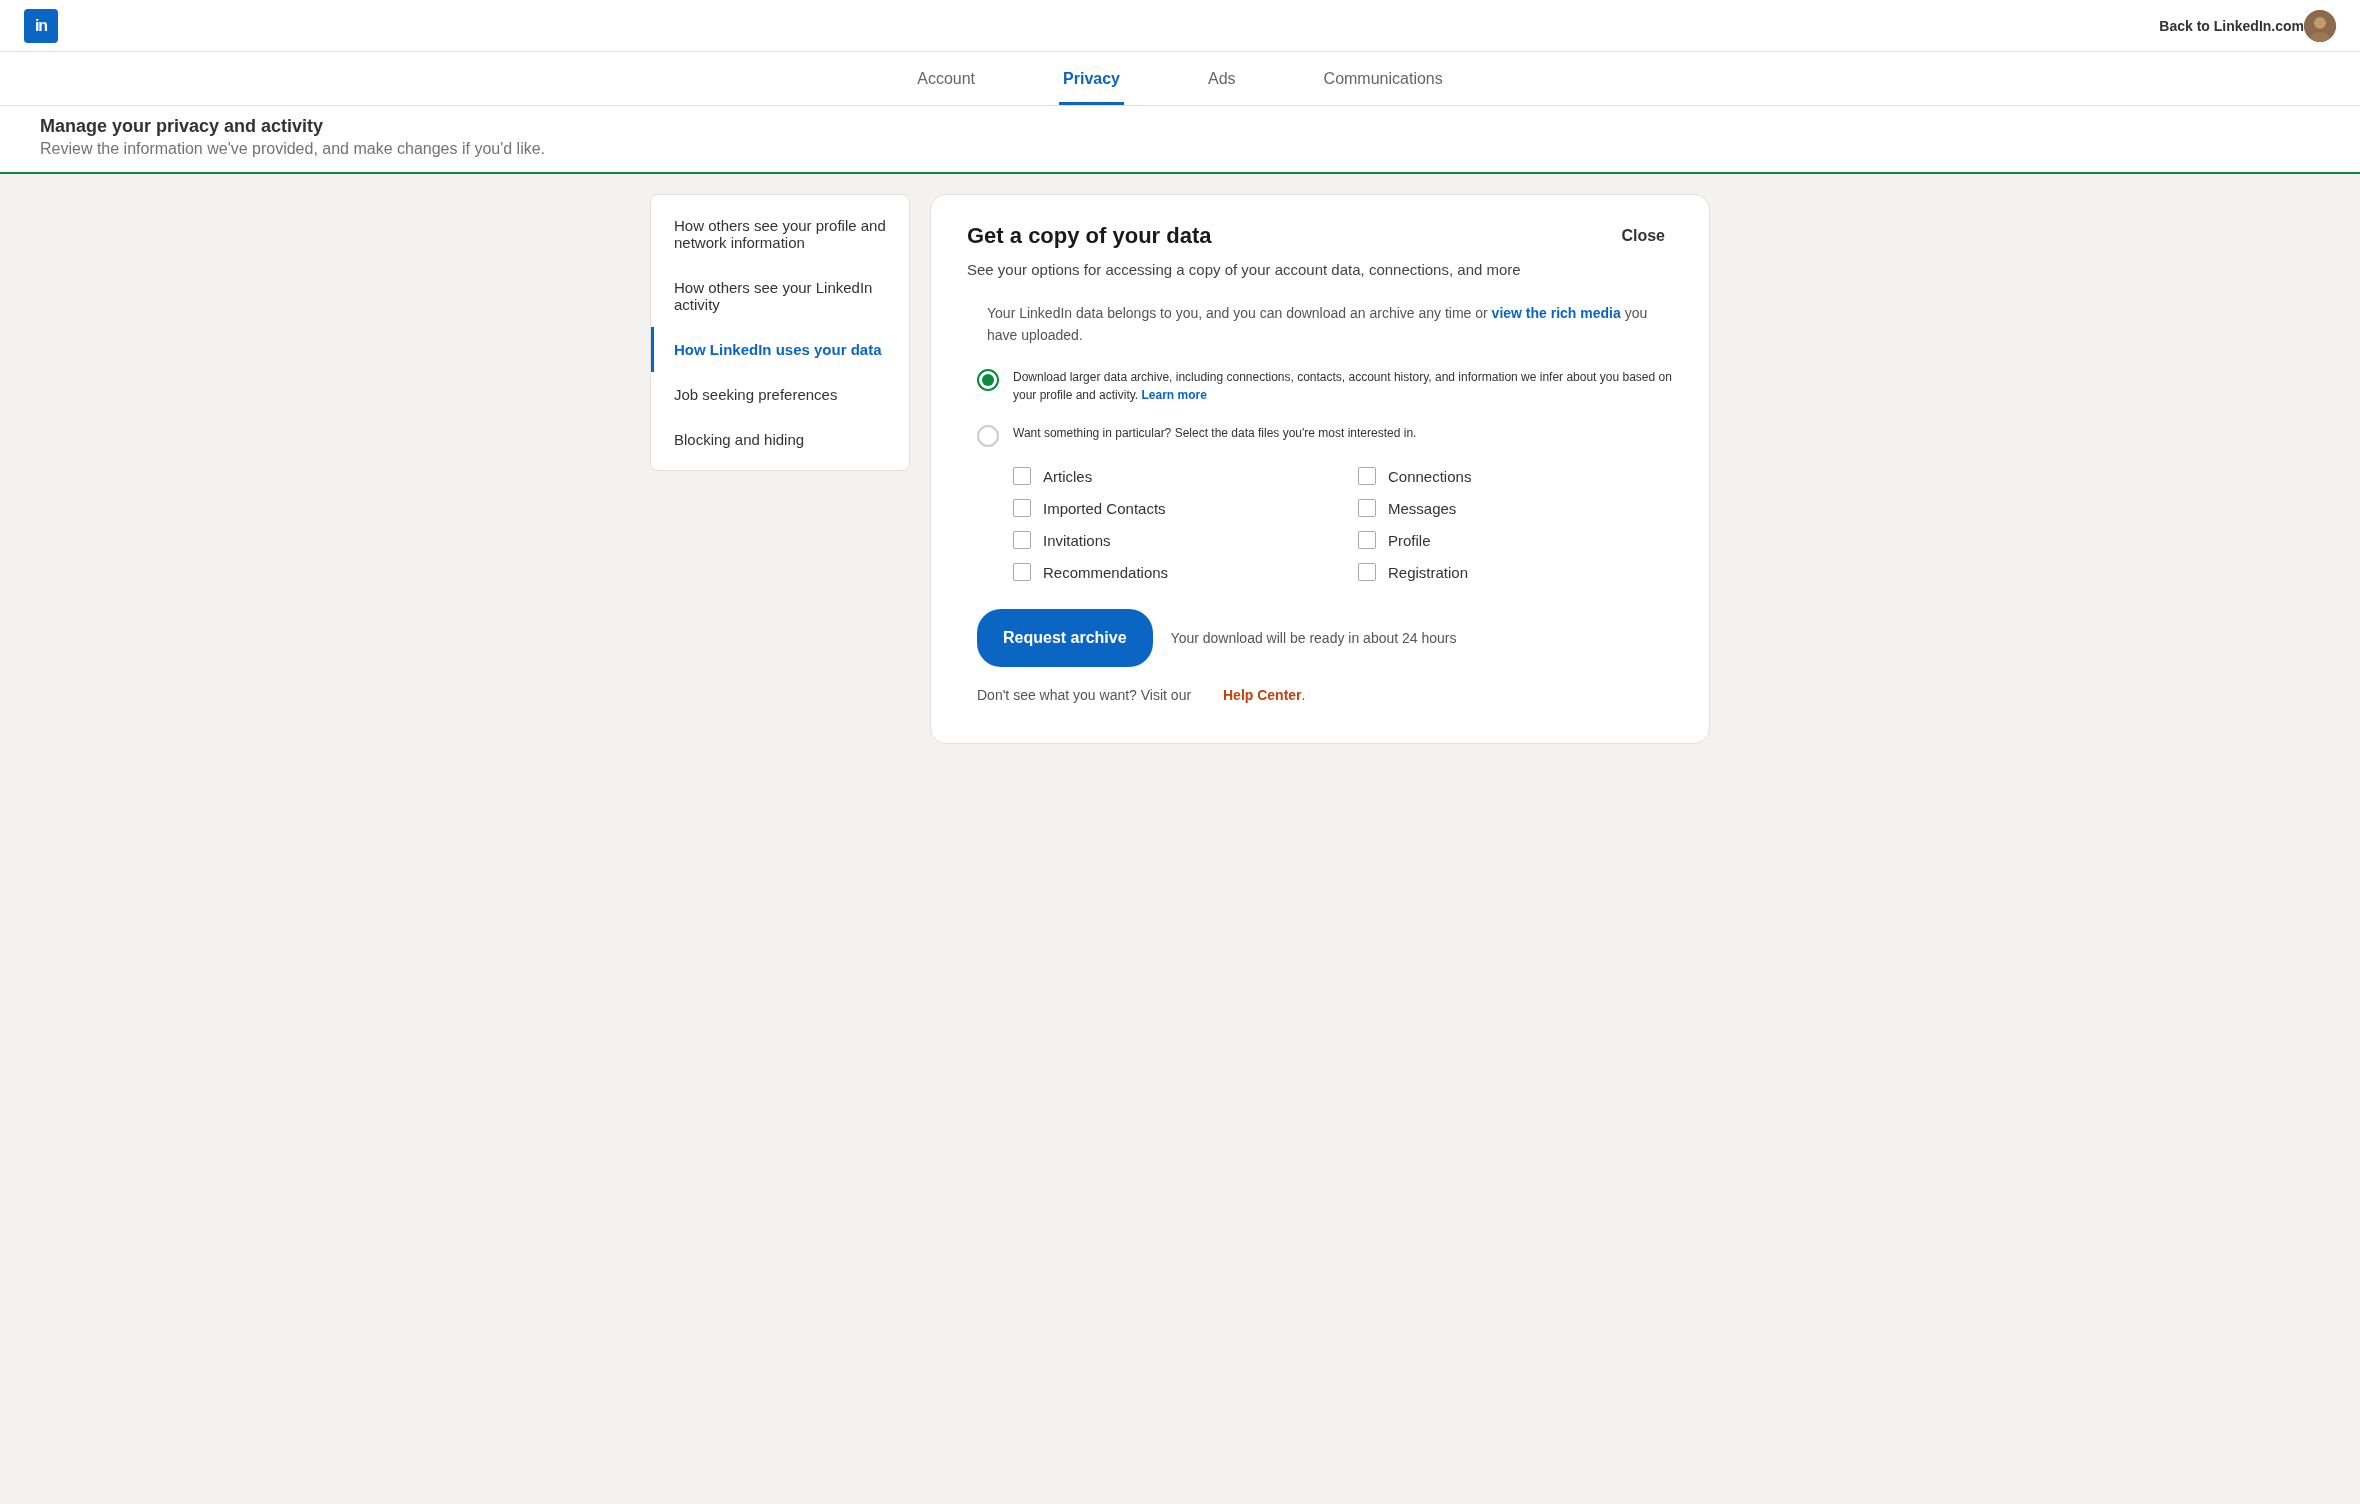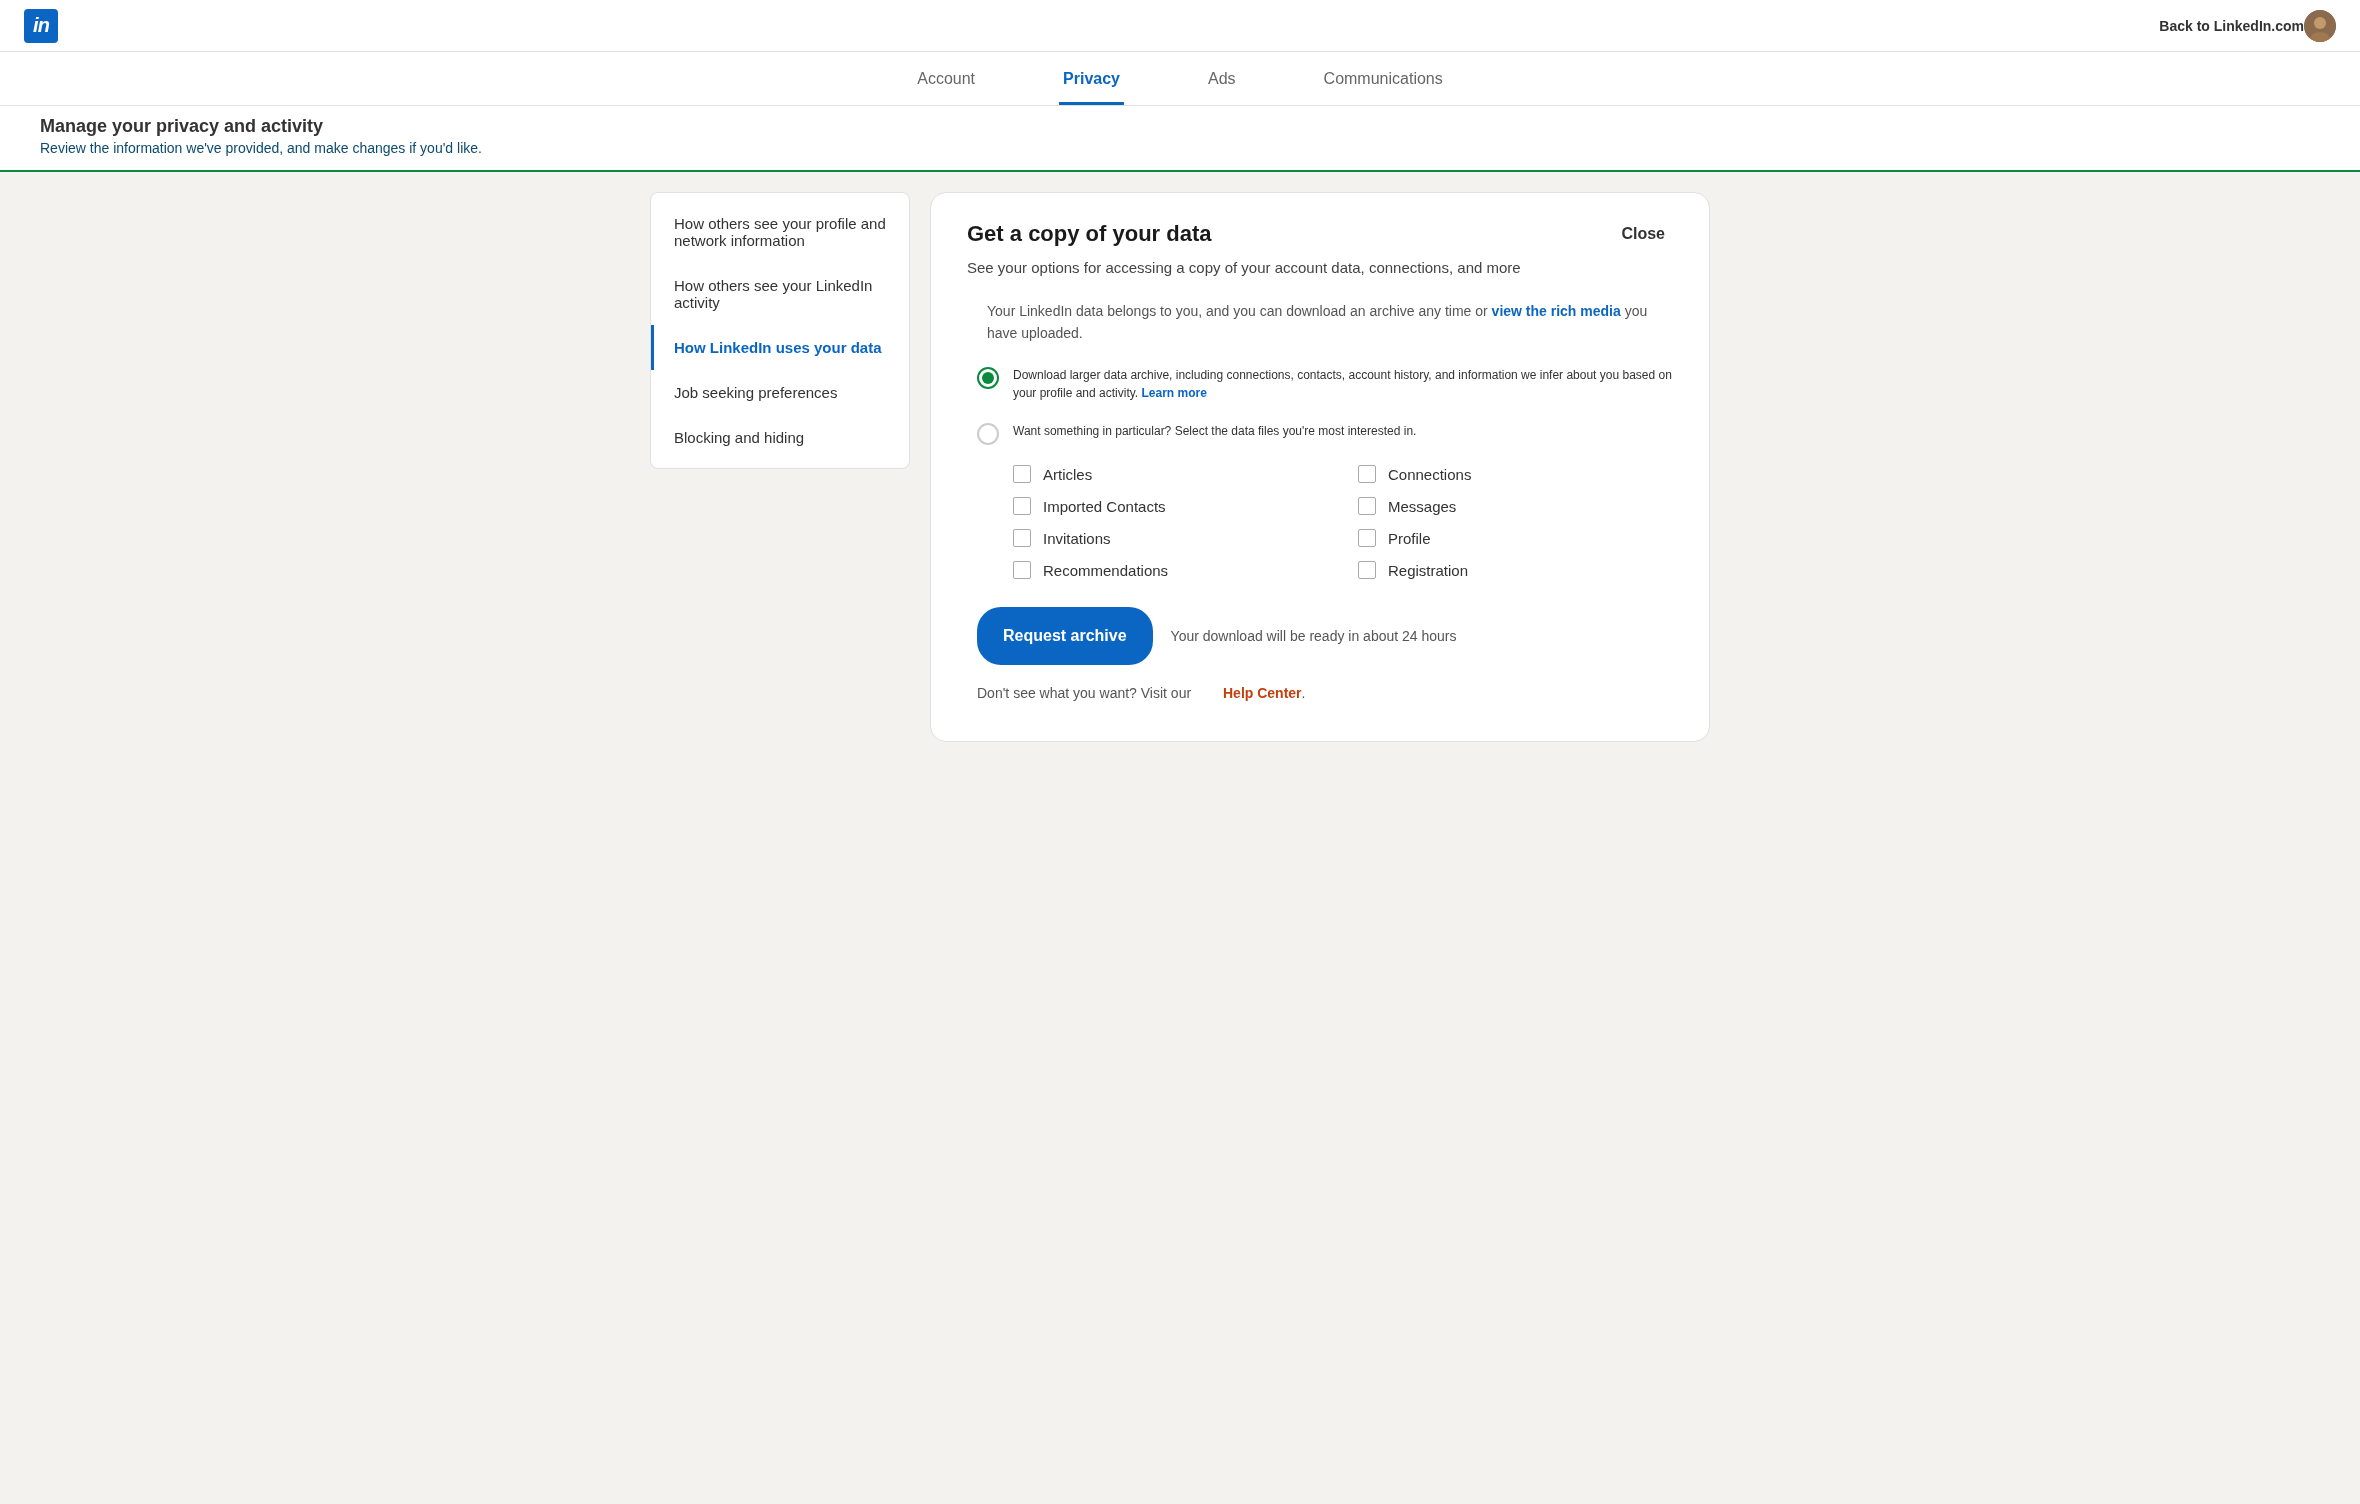--- a/index.html
+++ b/index.html
@@ -19,22 +19,21 @@
       z-index: 100;
     }
     .header-left { display: flex; align-items: center; }
     .linkedin-logo {
       width: 34px; height: 34px;
       background: #0a66c2;
       border-radius: 4px;
       display: flex; align-items: center; justify-content: center;
       color: #fff;
       font-weight: 900;
-      font-size: 20px;
-      font-style: italic;
+      font-size: 16px;
       letter-spacing: -1px;
     }
     .header-right { display: flex; align-items: center; }
     .back-to-linkedin {
       font-size: 14px; color: #333; font-weight: 600; cursor: pointer;
     }
     .avatar {
       width: 32px; height: 32px; border-radius: 50%;
       background: #8b6a4e;
       overflow: hidden;
@@ -69,21 +68,21 @@
     
     .page-subtitle-bar {
       background: #fff;
       padding: 10px 40px 14px;
       border-bottom: 2px solid #0a8a3c;
     }
     .page-subtitle-title {
       font-size: 18px; font-weight: 600; color: #333; margin-bottom: 3px;
     }
     .page-subtitle-desc {
-      font-size: 14px; color: #0c4a6e;
+      font-size: 16px; color: #737373;
     }
 
     
     .main-layout {
       display: flex;
       max-width: 1100px;
       margin: 0 auto;
       padding: 20px 20px;
       gap: 20px;
       align-items: flex-start;

